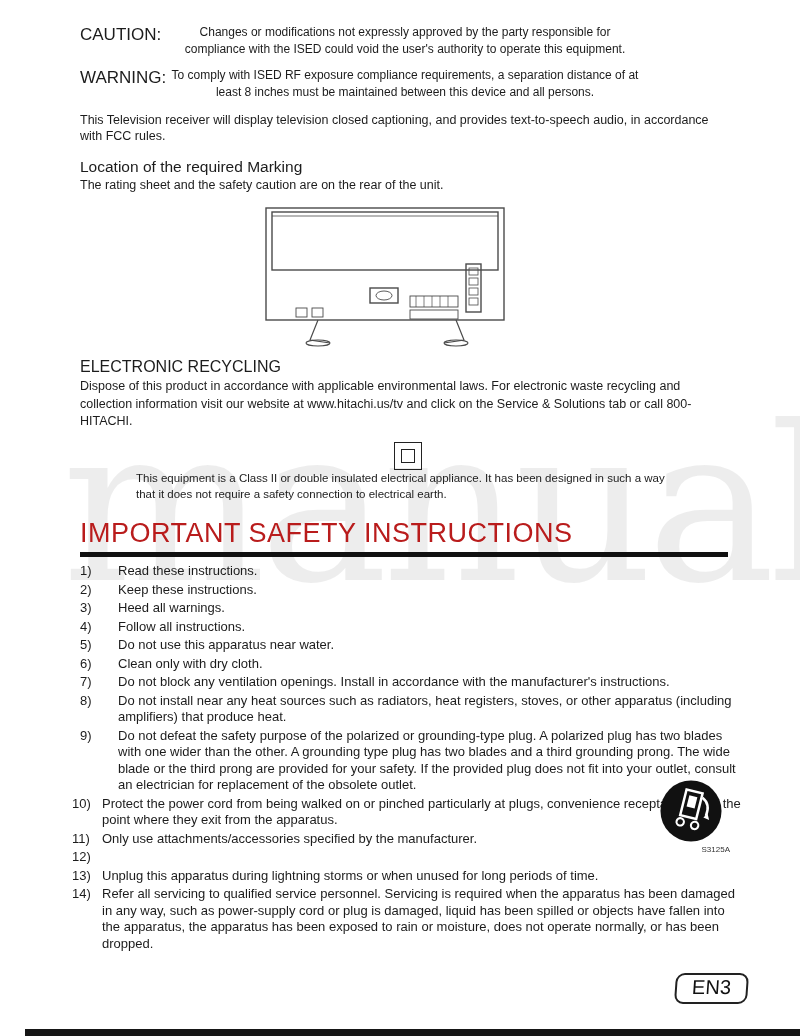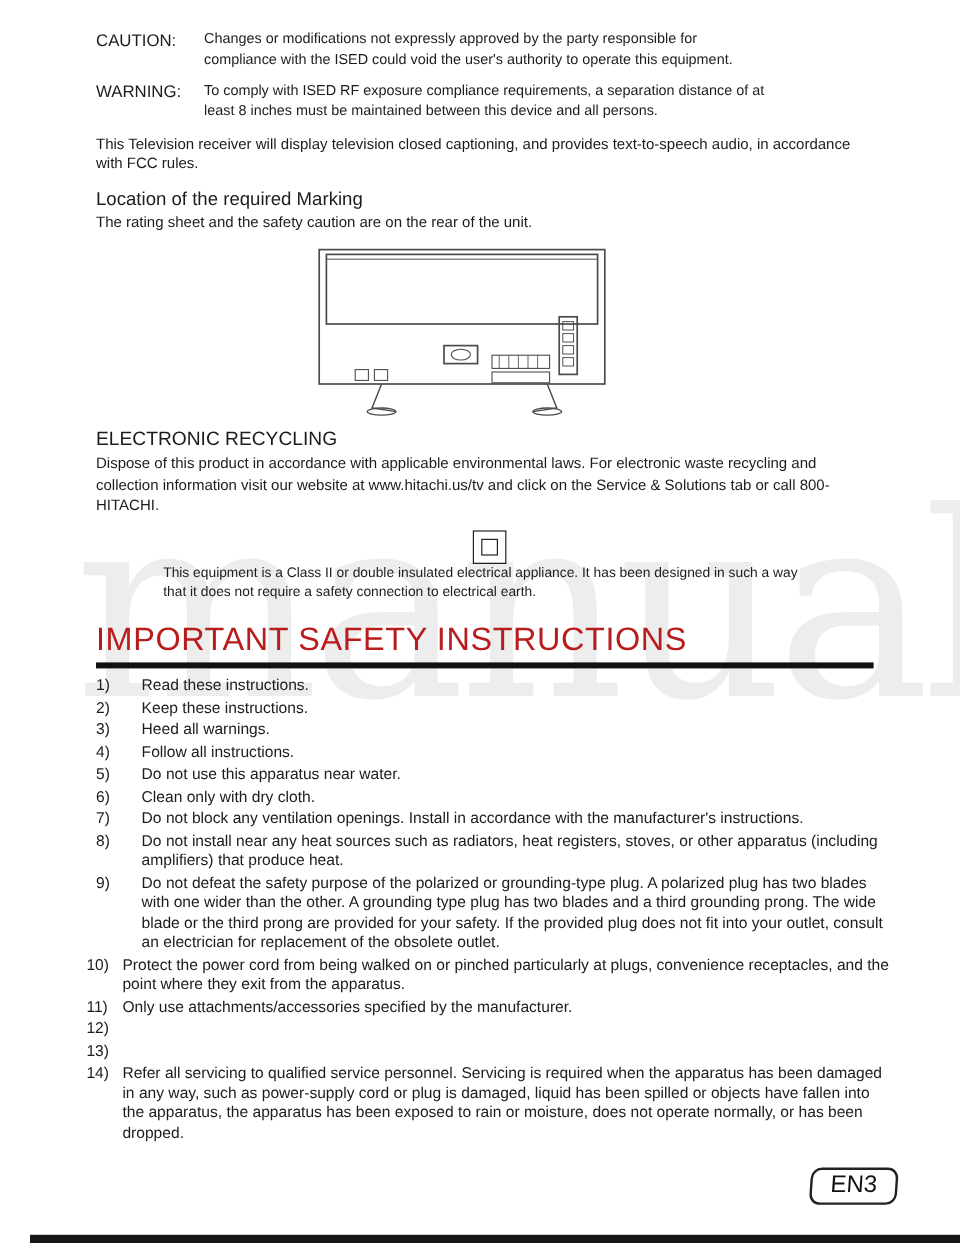--- a/index.html
+++ b/index.html
@@ -18,22 +18,22 @@
     font-size:215px;
     line-height:1;
     color:rgba(0,0,0,0.07);
     letter-spacing:-6px;
     white-space:nowrap;
     z-index:0;
     pointer-events:none;
   }
   .content{position:relative;z-index:1;padding:24px 58px 0 80px;}
   .notice-row{display:flex;margin-bottom:8px;}
-  .notice-label{width:90px;flex-shrink:0;font-size:14px;padding-top:1px;}
-  .notice-text{font-size:12px;line-height:1.45;max-width:470px;}
+  .notice-label{width:90px;flex-shrink:0;font-size:17px;padding-top:1px;}
+  .notice-text{font-size:12px;line-height:1.45;max-width:470px;text-align:center;}
   .para{font-size:12.5px;line-height:1.35;max-width:650px;margin-top:10px;}
   .h-marking{font-size:15.5px;margin-top:13px;margin-bottom:2px;}
   .marking-body{font-size:12.5px;}
   .tv-figure{margin:12px 0 2px 180px;width:252px;}
   .h-recycle{font-size:16px;margin-top:4px;margin-bottom:2px;}
   .recycle-body{font-size:12.5px;line-height:1.38;max-width:612px;}
   .class2-row{display:flex;margin-top:8px;align-items:center;flex-direction:column;}
   .class2-icon{
     width:26px;height:26px;border:1.6px solid #222;
     display:flex;align-items:center;justify-content:center;
@@ -180,26 +180,41 @@
         </div>
       <div class="item wide-num">
           <span class="num">11)</span>
           <span class="txt">Only use attachments/accessories specified by the manufacturer.</span>
         </div>
       <div class="item wide-num narrow">
           <span class="num">12)</span>
         </div>
       <div class="item wide-num narrow">
           <span class="num">13)</span>
+          <span class="txt">Unplug this apparatus during lightning storms or when unused for long periods of time.</span>
         </div>
       <div class="item wide-num">
           <span class="num">14)</span>
           <span class="txt">Refer all servicing to qualified service personnel. Servicing is required when the apparatus has been damaged in any way, such as power-supply cord or plug is damaged, liquid has been spilled or objects have fallen into the apparatus, the apparatus has been exposed to rain or moisture, does not operate normally, or has been dropped.</span>
         </div>
     </div>
 
   </div>
 
+  <div class="cart-figure">
+    <svg width="66" height="66" viewBox="0 0 80 80" xmlns="http://www.w3.org/2000/svg">
+      <circle cx="40" cy="40" r="37" fill="#111"></circle>
+      <g transform="rotate(14 40 42)">
+        <rect x="28" y="16" width="20" height="32" fill="none" stroke="#fff" stroke-width="3"></rect>
+        <rect x="33" y="22" width="10" height="14" fill="#fff"></rect>
+        <circle cx="30" cy="56" r="4.5" fill="none" stroke="#fff" stroke-width="2.5"></circle>
+        <circle cx="48" cy="56" r="4.5" fill="none" stroke="#fff" stroke-width="2.5"></circle>
+      </g>
+      <path d="M54 24 q10 8 4 22" fill="none" stroke="#fff" stroke-width="3"></path>
+      <path d="M55 48 l5 -5 l2 8 z" fill="#fff"></path>
+    </svg>
+    <div class="cart-label">S3125A</div>
+  </div>
 
   <div class="page-tab">EN3</div>
   <div class="bottom-bar"></div>
 
 </div>
 
 </body></html>

